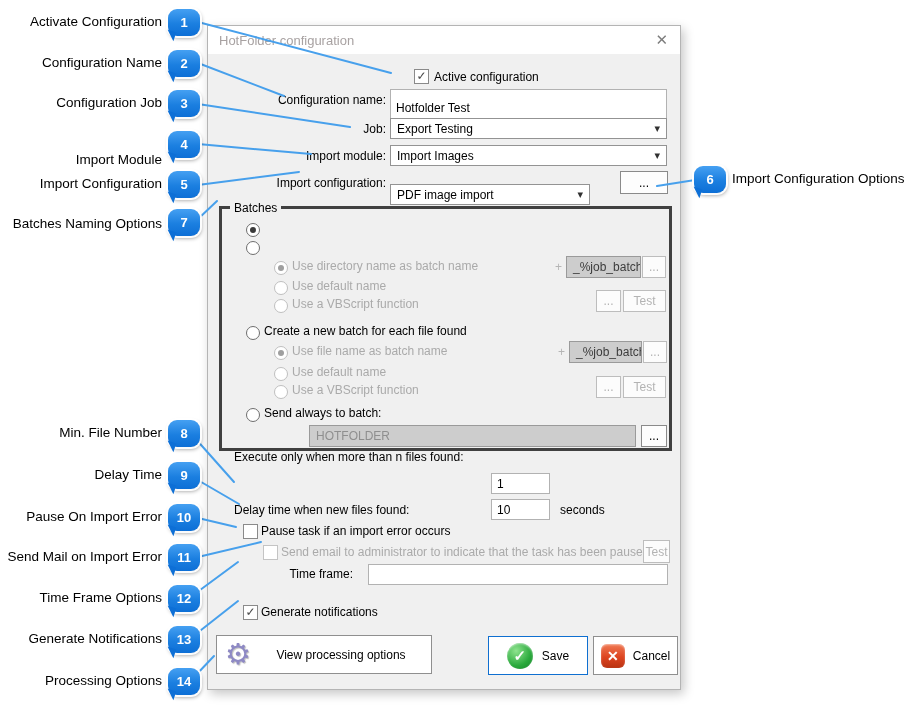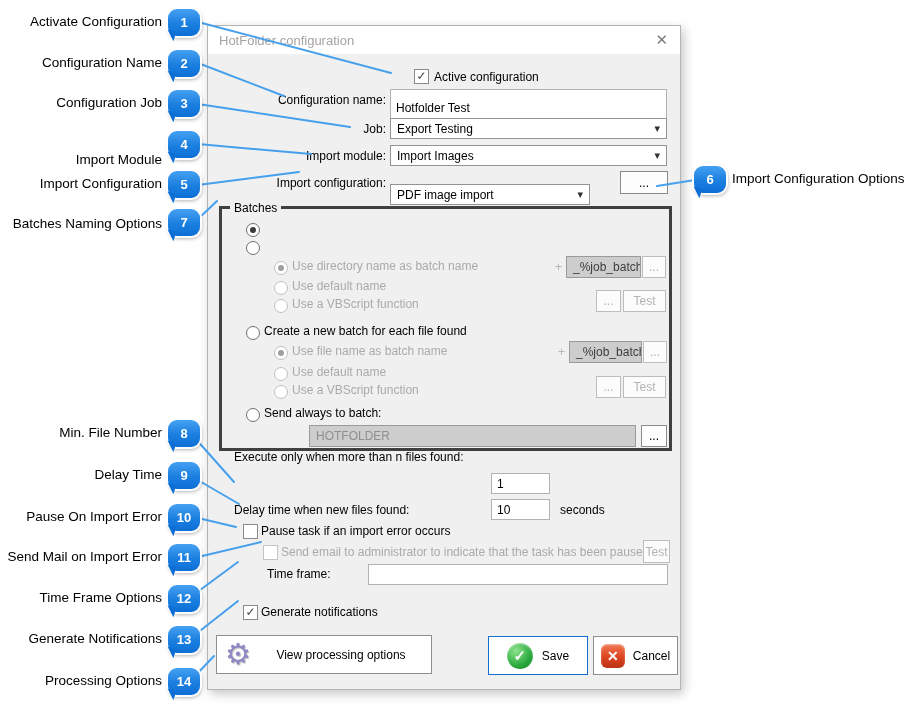--- a/index.html
+++ b/index.html
@@ -149,21 +149,21 @@
     <input class="tb" style="left: 283px; top: 473px; width: 59px; height: 21px;" value="10">
     <span class="glabel" style="left:352px;top:477px;">seconds</span>
 
     <span class="chk" style="left:35px;top:498px;"></span>
     <span class="glabel" style="left:53px;top:498px;">Pause task if an import error occurs</span>
 
     <span class="chk dis" style="left:55px;top:519px;"></span>
     <span class="glabel gray" style="left:73px;top:519px;">Send email to administrator to indicate that the task has been paused</span>
     <div class="btn dis" style="left:435px;top:514px;width:27px;height:23px;">Test</div>
 
-    <span class="glabel" style="left:59px;top:541px;width:100px;">Time frame:</span>
+    <span class="glabel" style="left:45px;top:541px;width:100px;text-align:right;">Time frame:</span>
     <input class="tb" style="left: 160px; top: 538px; width: 300px; height: 21px;" value="">
 
     <span class="chk" style="left:35px;top:579px;">
         <span class="mk">✓</span>
       </span>
     <span class="glabel" style="left:53px;top:579px;">Generate notifications</span>
 
     <div class="bigbtn" style="left:8px;top:609px;width:216px;height:39px;">
       <span class="gear" style="margin-left:8px;">⚙</span>
       <span style="flex:1;text-align:center;">View processing options</span>

